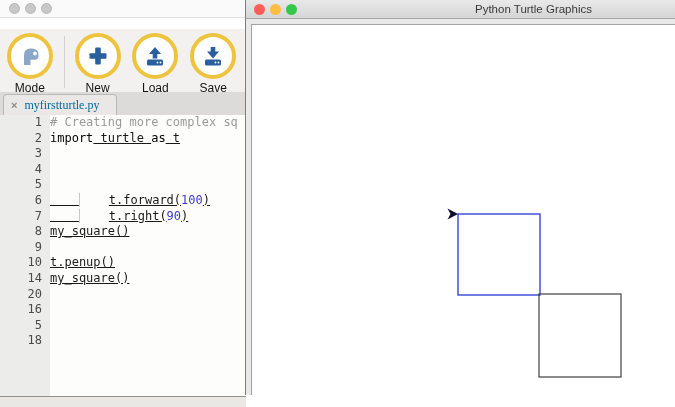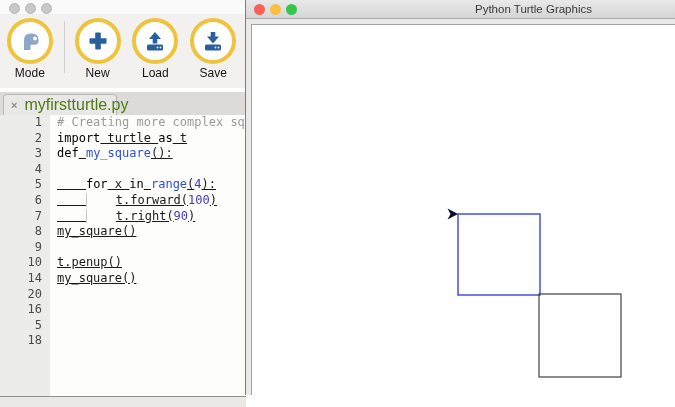--- a/index.html
+++ b/index.html
@@ -8,50 +8,50 @@
   #stage { position:relative; width:675px; height:407px; overflow:hidden; }
 
   
   .editor-window { position:absolute; left:0; top:0; width:246px; height:407px;
                    background:#fff; }
   .ed-titlebar { position:absolute; left:0; top:0; width:100%; height:18px;
                  background:#fbfafa; border-bottom:1px solid #e2e1e0;
                  display:flex; align-items:center; padding-left:9px; gap:5px; }
   .dot { width:11px; height:11px; border-radius:50%; background:#c9c8c8;
          border:1px solid #b9b8b8; }
-  .ed-toolbar { position:absolute; left:0; top:14px; width:100%; height:74px;
+  .ed-toolbar { position:absolute; left:0; top:29px; width:100%; height:74px;
                 background:#f2f1ef; display:flex; align-items:flex-start;
                 padding:4px 0 0 5px; }
   .tbtn { width:52px; display:flex; flex-direction:column; align-items:center;
           margin-right:8px; cursor:default; }
   .tbtn .ring { width:46px; height:46px; border-radius:50%;
                 border:4px solid #eec43f; background:#fff;
                 display:flex; align-items:center; justify-content:center; }
   .tbtn .lbl { font-size:12px; color:#141414; margin-top:2px; }
   .tb-sep { width:1px; height:52px; background:#d2d1cf; margin:3px 8px 0 1px; }
 
   .ed-tabbar { position:absolute; left:0; top:92px; width:100%; height:23px;
                background:#dcdbd9; }
   .ed-tab { position:absolute; left:3px; top:2px; height:21px; width:114px;
             background:#e9e8e6; border:1px solid #b9b8b6; border-bottom:none;
             border-radius:4px 4px 0 0; display:flex; align-items:center;
             padding-left:7px; gap:7px; }
   .ed-tab .close { color:#8a8a8a; font-size:11px; font-weight:bold; line-height:1; }
-  .ed-tab .tab-label { font-size:16px; color:#4d7c0f; }
+  .ed-tab .tab-label { font-size:12px; color:#0369a1;font-family:Liberation Serif, serif; }
 
   .ed-code { position:absolute; left:0; top:115px; width:100%; height:281px;
              background:#fdfdfc; overflow:hidden;
              font-family:"DejaVu Sans Mono","Liberation Mono",monospace;
              font-size:12px; line-height:15.6px; }
   .gutter-bg { position:absolute; left:0; top:0; width:50px; height:100%;
                background:#ececea; }
   .line { position:relative; display:flex; height:15.6px; white-space:pre; }
   .line .ln { width:50px; flex:0 0 50px; text-align:right; padding-right:8px;
               color:#4a4a4a; }
-  .line .ct { padding-left:7px; }
+  .line .ct { }
   .tk-c { color:#9b9b9b; }
   .tk-k { color:#000000; font-weight:normal; }
   .tk-f { color:#2d50d8; }
   .tk-n { color:#4038c8; }
   .tk-s { color:#a22b2b; }
   .tk-p { color:#1a1a1a;text-decoration:underline; }
   .tk-guide { border-left:1px solid #c9c9c7; }
 
   .ed-footer { position:absolute; left:0; bottom:0; width:100%; height:11px;
                background:#e9e8e5; border-top:1px solid #8f8f8f; }
@@ -139,23 +139,23 @@
         <span class="close">×</span>
         <span class="tab-label">myfirstturtle.py</span>
       </div>
     </div>
 
     <div class="ed-code">
       <div class="gutter-bg"></div>
       <div id="code-lines">
           <div class="line"><span class="ln">1</span><span class="ct"><span class="tk-c"># Creating more complex sq</span></span></div>
           <div class="line"><span class="ln">2</span><span class="ct"><span class="tk-k">import</span><span class="tk-p"> turtle </span><span class="tk-k">as</span><span class="tk-p"> t</span></span></div>
-          <div class="line"><span class="ln">3</span><span class="ct"><span class="tk-k">def</span><span class="tk-p"> </span><span class="tk-f">my_square</span><span class="tk-p">():</span></span></div>
+          <div class="line"><span class="ln">3</span></div>
           <div class="line"><span class="ln">4</span><span class="ct"></span></div>
-          <div class="line"><span class="ln">5</span><span class="ct"><span class="tk-p">    </span><span class="tk-k">for</span><span class="tk-p"> x </span><span class="tk-k">in</span><span class="tk-p"> </span><span class="tk-f">range</span><span class="tk-p">(</span><span class="tk-n">4</span><span class="tk-p">):</span></span></div>
+          <div class="line"><span class="ln">5</span></div>
           <div class="line"><span class="ln">6</span><span class="ct"><span class="tk-p">    </span><span class="tk-guide">    </span><span class="tk-p">t.forward(</span><span class="tk-n">100</span><span class="tk-p">)</span></span></div>
           <div class="line"><span class="ln">7</span><span class="ct"><span class="tk-p">    </span><span class="tk-guide">    </span><span class="tk-p">t.right(</span><span class="tk-n">90</span><span class="tk-p">)</span></span></div>
           <div class="line"><span class="ln">8</span><span class="ct"><span class="tk-p">my_square()</span></span></div>
           <div class="line"><span class="ln">9</span><span class="ct"></span></div>
           <div class="line"><span class="ln">10</span><span class="ct"><span class="tk-p">t.penup()</span></span></div>
           <div class="line"><span class="ln">14</span><span class="ct"><span class="tk-p">my_square()</span></span></div>
           <div class="line"><span class="ln">20</span><span class="ct"></span></div>
           <div class="line"><span class="ln">16</span><span class="ct"></span></div>
           <div class="line"><span class="ln">5</span><span class="ct"></span></div>
           <div class="line"><span class="ln">18</span><span class="ct"></span></div>

